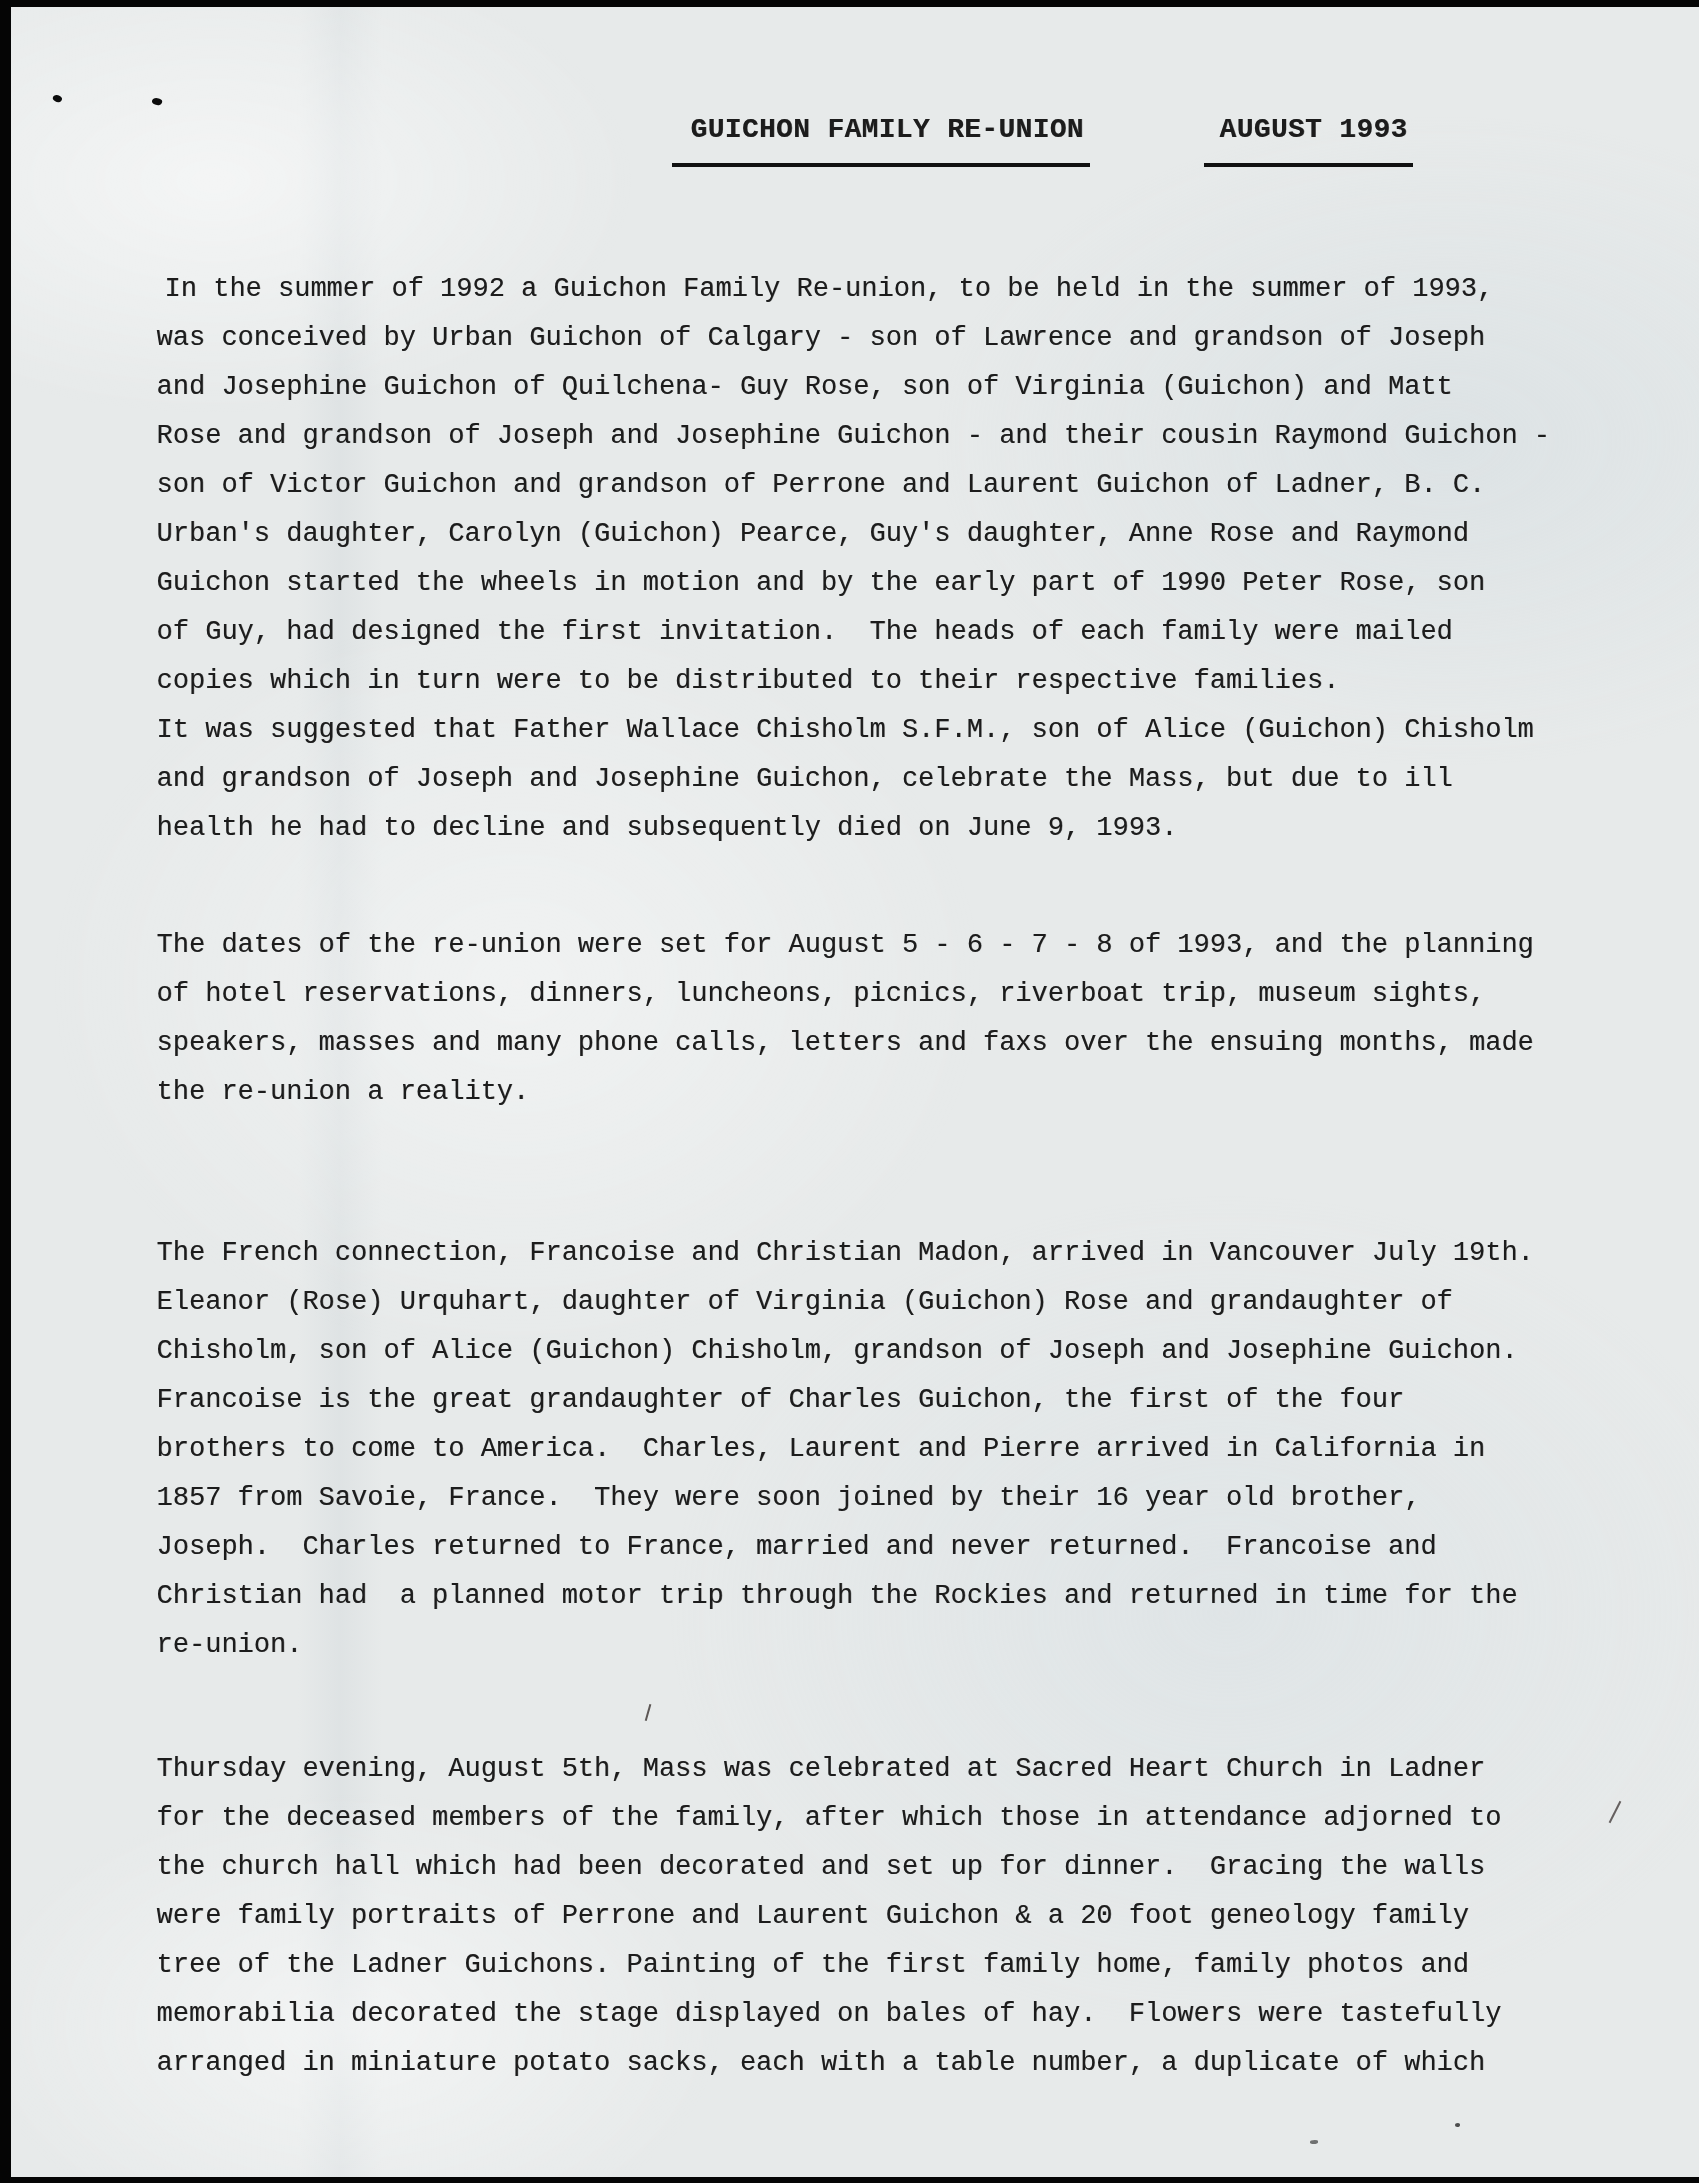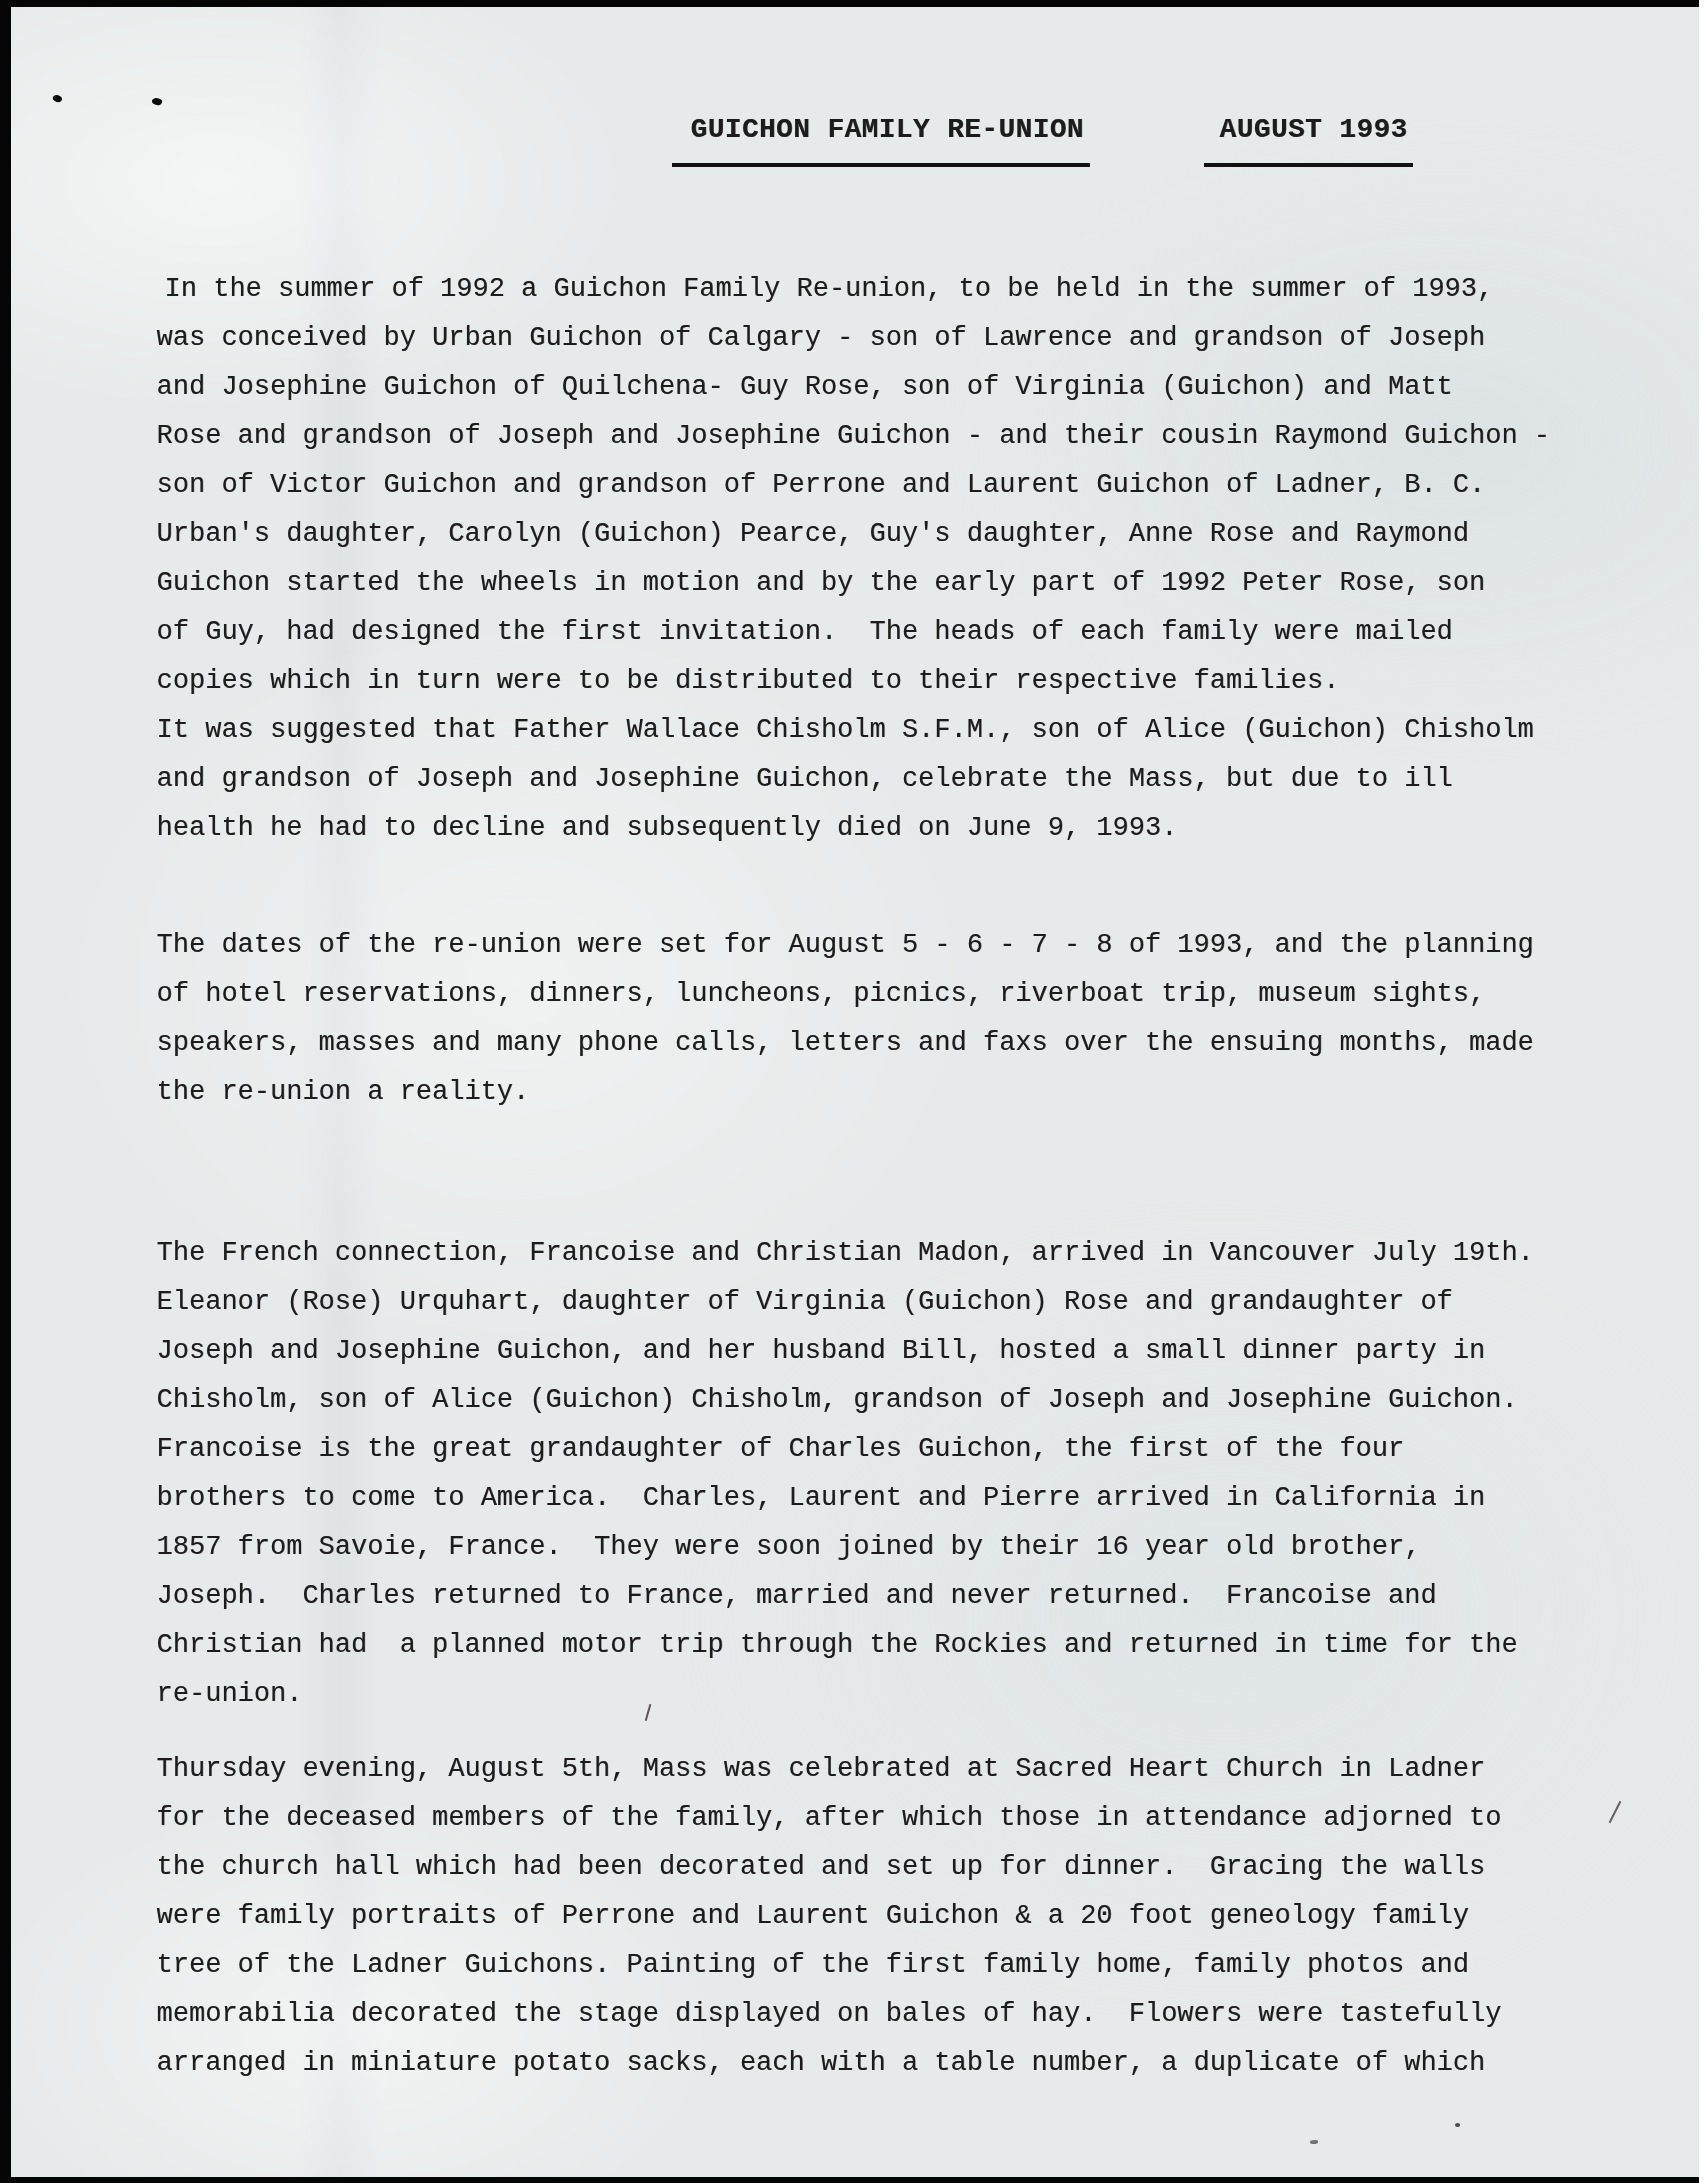--- a/index.html
+++ b/index.html
@@ -109,39 +109,38 @@
     <div class="underline ul-left"></div>
     <div class="underline ul-right"></div>
 
     <div class="para p0">
       <div class="line">In the summer of 1992 a Guichon Family Re-union, to be held in the summer of 1993,</div>
       <div class="line">was conceived by Urban Guichon of Calgary - son of Lawrence and grandson of Joseph</div>
       <div class="line">and Josephine Guichon of Quilchena- Guy Rose, son of Virginia (Guichon) and Matt</div>
       <div class="line">Rose and grandson of Joseph and Josephine Guichon - and their cousin Raymond Guichon -</div>
       <div class="line">son of Victor Guichon and grandson of Perrone and Laurent Guichon of Ladner, B. C.</div>
       <div class="line">Urban's daughter, Carolyn (Guichon) Pearce, Guy's daughter, Anne Rose and Raymond</div>
-      <div class="line">Guichon started the wheels in motion and by the early part of 1992 Peter Rose, son</div>
+      <div class="line">Guichon started the wheels in motion and by the early part of 1990 Peter Rose, son</div>
       <div class="line">of Guy, had designed the first invitation.  The heads of each family were mailed</div>
       <div class="line">copies which in turn were to be distributed to their respective families.</div>
       <div class="line">It was suggested that Father Wallace Chisholm S.F.M., son of Alice (Guichon) Chisholm</div>
       <div class="line">and grandson of Joseph and Josephine Guichon, celebrate the Mass, but due to ill</div>
       <div class="line">health he had to decline and subsequently died on June 9, 1993.</div>
     </div>
 
     <div class="para p1">
       <div class="line">The dates of the re-union were set for August 5 - 6 - 7 - 8 of 1993, and the planning</div>
       <div class="line">of hotel reservations, dinners, luncheons, picnics, riverboat trip, museum sights,</div>
       <div class="line">speakers, masses and many phone calls, letters and faxs over the ensuing months, made</div>
       <div class="line">the re-union a reality.</div>
     </div>
 
     <div class="para p2">
       <div class="line">The French connection, Francoise and Christian Madon, arrived in Vancouver July 19th.</div>
       <div class="line">Eleanor (Rose) Urquhart, daughter of Virginia (Guichon) Rose and grandaughter of</div>
-      <div class="line">Joseph and Josephine Guichon, and her husband Bill, hosted a small dinner party in</div>
       <div class="line">Chisholm, son of Alice (Guichon) Chisholm, grandson of Joseph and Josephine Guichon.</div>
       <div class="line">Francoise is the great grandaughter of Charles Guichon, the first of the four</div>
       <div class="line">brothers to come to America.  Charles, Laurent and Pierre arrived in California in</div>
       <div class="line">1857 from Savoie, France.  They were soon joined by their 16 year old brother,</div>
       <div class="line">Joseph.  Charles returned to France, married and never returned.  Francoise and</div>
       <div class="line">Christian had  a planned motor trip through the Rockies and returned in time for the</div>
       <div class="line">re-union.</div>
     </div>
 
     <div class="para p3">

